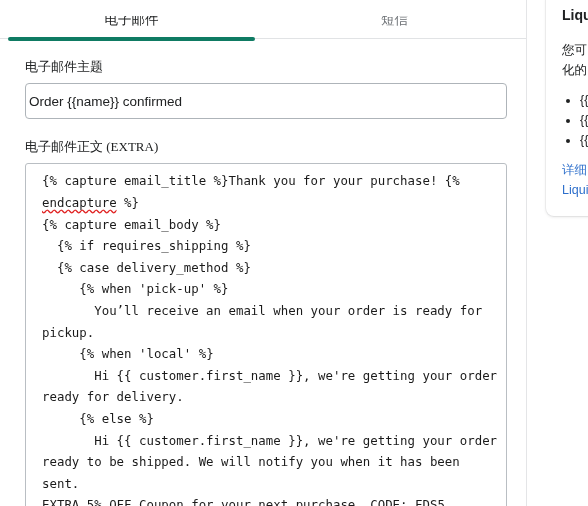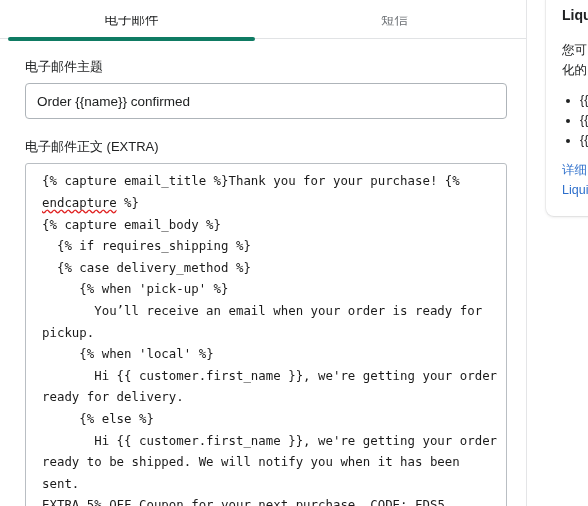--- a/index.html
+++ b/index.html
@@ -69,30 +69,31 @@
   #form-area {
     position: absolute;
     left: 0; top: 23px;
     width: 526px;
   }
   .field-label {
     font-size: 13px;
     color: #202223;
     margin: 0 0 7px 25px;
     line-height: 1.4;
+    font-family: Liberation Serif, serif;
   }
   #subject-field-block { padding-top: 19px; }
 
   #subject-input {
     display: block;
     box-sizing: border-box;
     margin-left: 25px;
     width: 482px;
     height: 36px;
-    padding: 0 11px;
+    padding: 0 3px;
     font-family: "Liberation Sans", sans-serif;
     font-size: 13.5px;
     color: #202223;
     background: #ffffff;
     border: 1px solid #aeb4b9;
     border-radius: 4px;
     outline: none;
   }
 
   #body-field-block { padding-top: 19px; }

